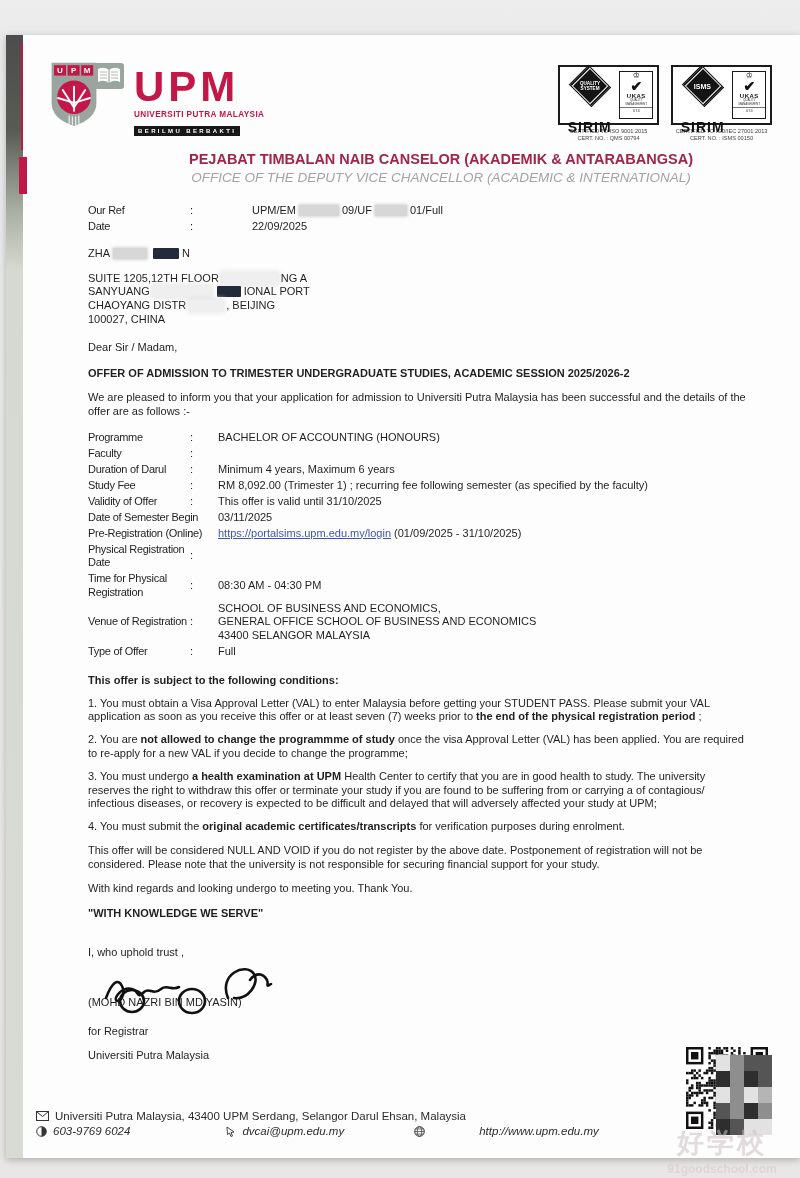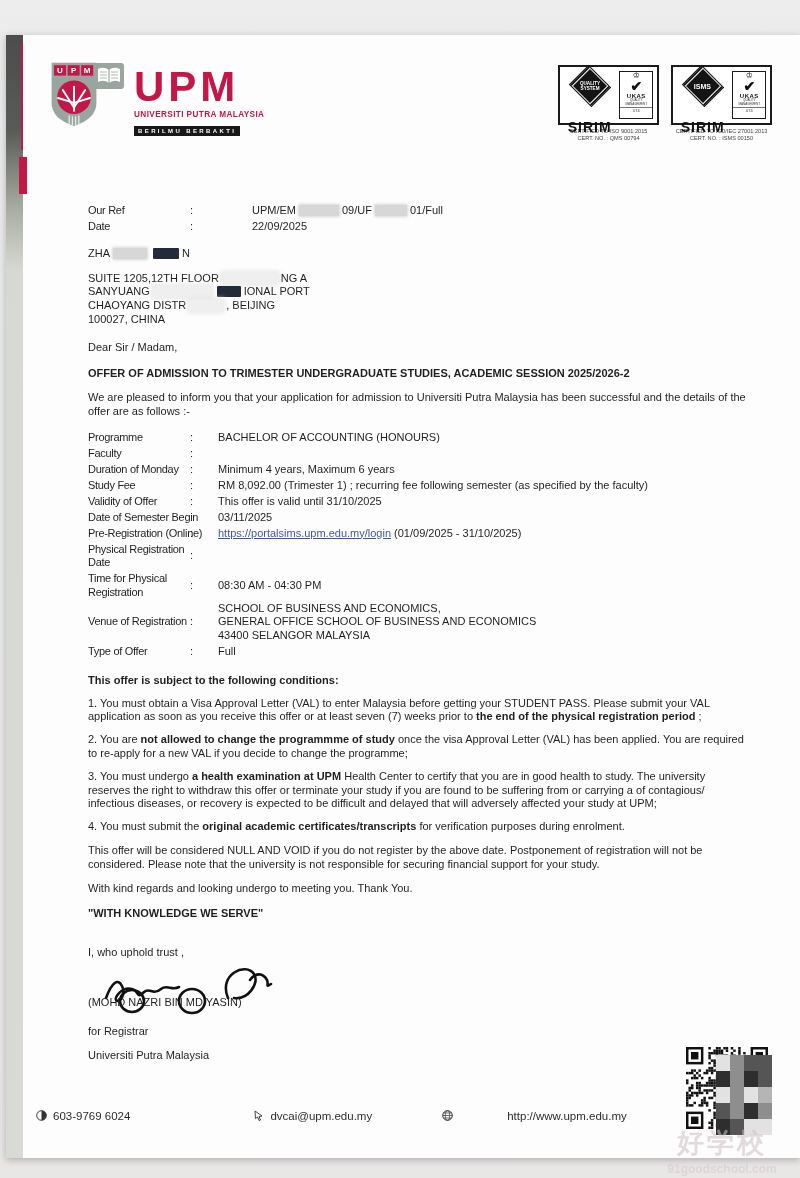--- a/index.html
+++ b/index.html
@@ -86,22 +86,22 @@
   .qr-wrap{position:absolute;left:680px;top:1012px;width:82px;height:82px;}
   .mosaic{position:absolute;left:30px;top:8px;width:56px;height:80px;display:grid;
     grid-template-columns:repeat(4,1fr);grid-template-rows:repeat(5,1fr);}
   .watermark{position:absolute;left:636px;top:1090px;width:160px;text-align:center;opacity:.55;pointer-events:none;}
   .wm-cn{font-size:27px;font-weight:bold;color:#cdbfc3;letter-spacing:3px;}
   .wm-site{font-size:12px;font-weight:bold;color:#d3c7ca;margin-top:1px;}
 
   .footer{position:absolute;left:30px;top:1072px;font-size:11.5px;color:#2c2c2c;}
   .footer-line{display:flex;align-items:center;margin-top:3px;}
   .footer-line .fi{margin-right:6px;display:inline-flex;}
-  .f-group{display:flex;align-items:flex-start;}
-  .f-gap1{margin-left:80px;padding-left:44px;}
+  .f-group{display:flex;align-items:flex-end;font-style:italic;}
+  .f-gap1{margin-left:52px;padding-left:44px;}
   .f-gap2{margin-left:70px;gap:48px;}
 </style>
 </head>
 <body>
 
 <div class="page">
   <div class="page-edge"></div>
   <div class="red-line"></div>
   <div class="red-bar"></div>
 
@@ -196,20 +196,24 @@
           <div class="ukas-num">074</div>
         </div>
       </div>
       <div class="badge-caption">
         <div>CERTIFIED TO ISO/IEC 27001:2013</div>
         <div>CERT. NO. : ISMS 00150</div>
       </div>
     </div>
   </div>
 
+  <div class="office-titles">
+    <div class="office-ms">PEJABAT TIMBALAN NAIB CANSELOR (AKADEMIK &amp; ANTARABANGSA)</div>
+    <div class="office-en">OFFICE OF THE DEPUTY VICE CHANCELLOR (ACADEMIC &amp; INTERNATIONAL)</div>
+  </div>
 
   <div class="content">
 
     <div>
         <div class="rrow">
           <div class="lbl">Our Ref</div>
           <div class="col">:</div>
           <div class="val"><span>UPM/EM</span><span class="redact light" style="width: 40px;"></span><span>09/UF</span><span class="redact light" style="width: 32px;"></span><span>01/Full</span></div>
         </div>
         <div class="rrow">
@@ -239,21 +243,21 @@
         <div class="drow">
           <div class="lbl">Programme</div>
           <div class="col">:</div>
           <div class="val"><span>BACHELOR OF ACCOUNTING (HONOURS)</span></div>
         </div>
         <div class="drow">
           <div class="lbl">Faculty</div>
           <div class="col">:</div>
         </div>
         <div class="drow">
-          <div class="lbl">Duration of Monday</div>
+          <div class="lbl">Duration of Darul</div>
           <div class="col">:</div>
           <div class="val"><span>Minimum 4 years, Maximum 6 years</span></div>
         </div>
         <div class="drow">
           <div class="lbl">Study Fee</div>
           <div class="col">:</div>
           <div class="val"><span>RM 8,092.00  (Trimester 1) ; recurring fee following semester (as specified by the faculty)</span></div>
         </div>
         <div class="drow">
           <div class="lbl">Validity of Offer</div>
@@ -743,20 +747,29 @@
       </div>
   </div>
 
   <div class="watermark">
     <div class="wm-cn">好学校</div>
     <div class="wm-site">91goodschool.com</div>
   </div>
 
   <div class="footer">
     <div class="footer-line">
+      <span class="fi">
+        <svg width="13" height="10" viewBox="0 0 13 10">
+            <rect x=".5" y=".5" width="12" height="9" fill="none" stroke="#333"></rect>
+            <path d="M.5,.5 L6.5,5.5 L12.5,.5" fill="none" stroke="#333"></path>
+          </svg>
+      </span>
+      <span>Universiti Putra Malaysia, 43400 UPM Serdang, Selangor Darul Ehsan, Malaysia</span>
+    </div>
+    <div class="footer-line">
       <span class="f-group">
         <span class="fi">
           <svg width="11" height="11" viewBox="0 0 11 11">
               <circle cx="5.5" cy="5.5" r="4.8" fill="none" stroke="#333"></circle>
               <path d="M5.5,.7 A4.8,4.8 0 0 1 5.5,10.3 Z" fill="#333"></path>
             </svg>
         </span>
         <span>603-9769 6024</span>
       </span>
       <span class="f-group f-gap1">

